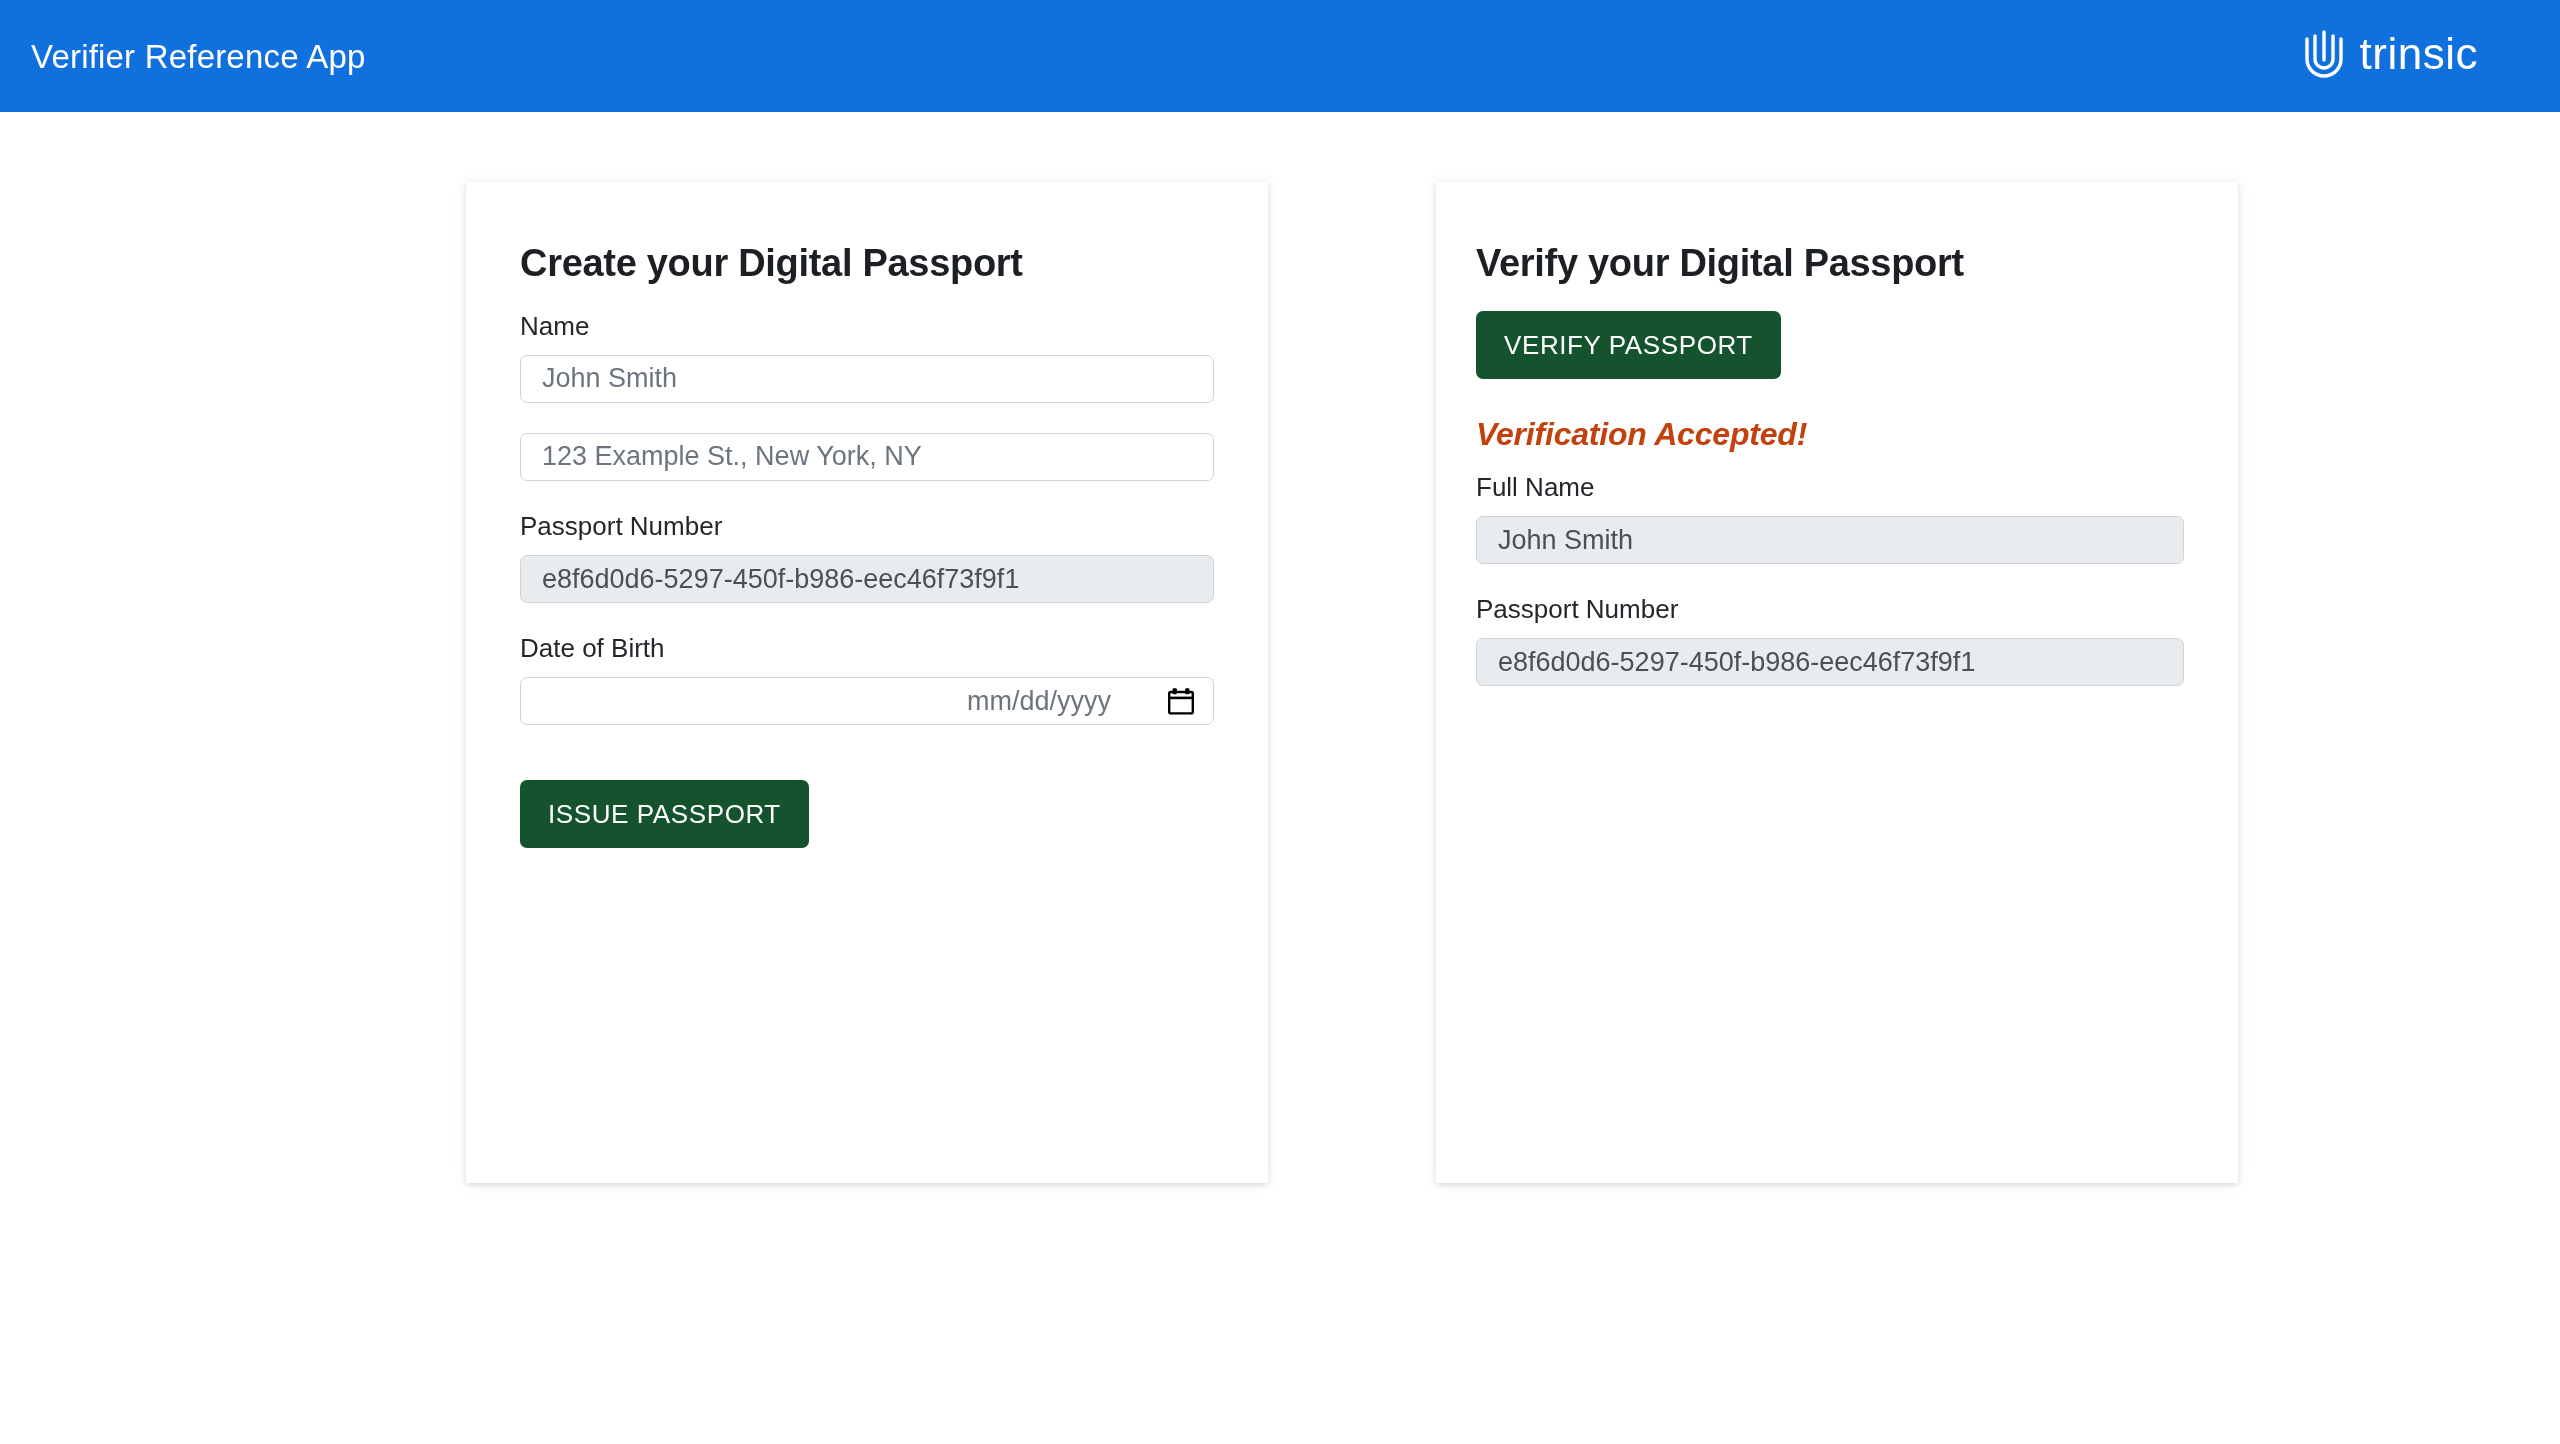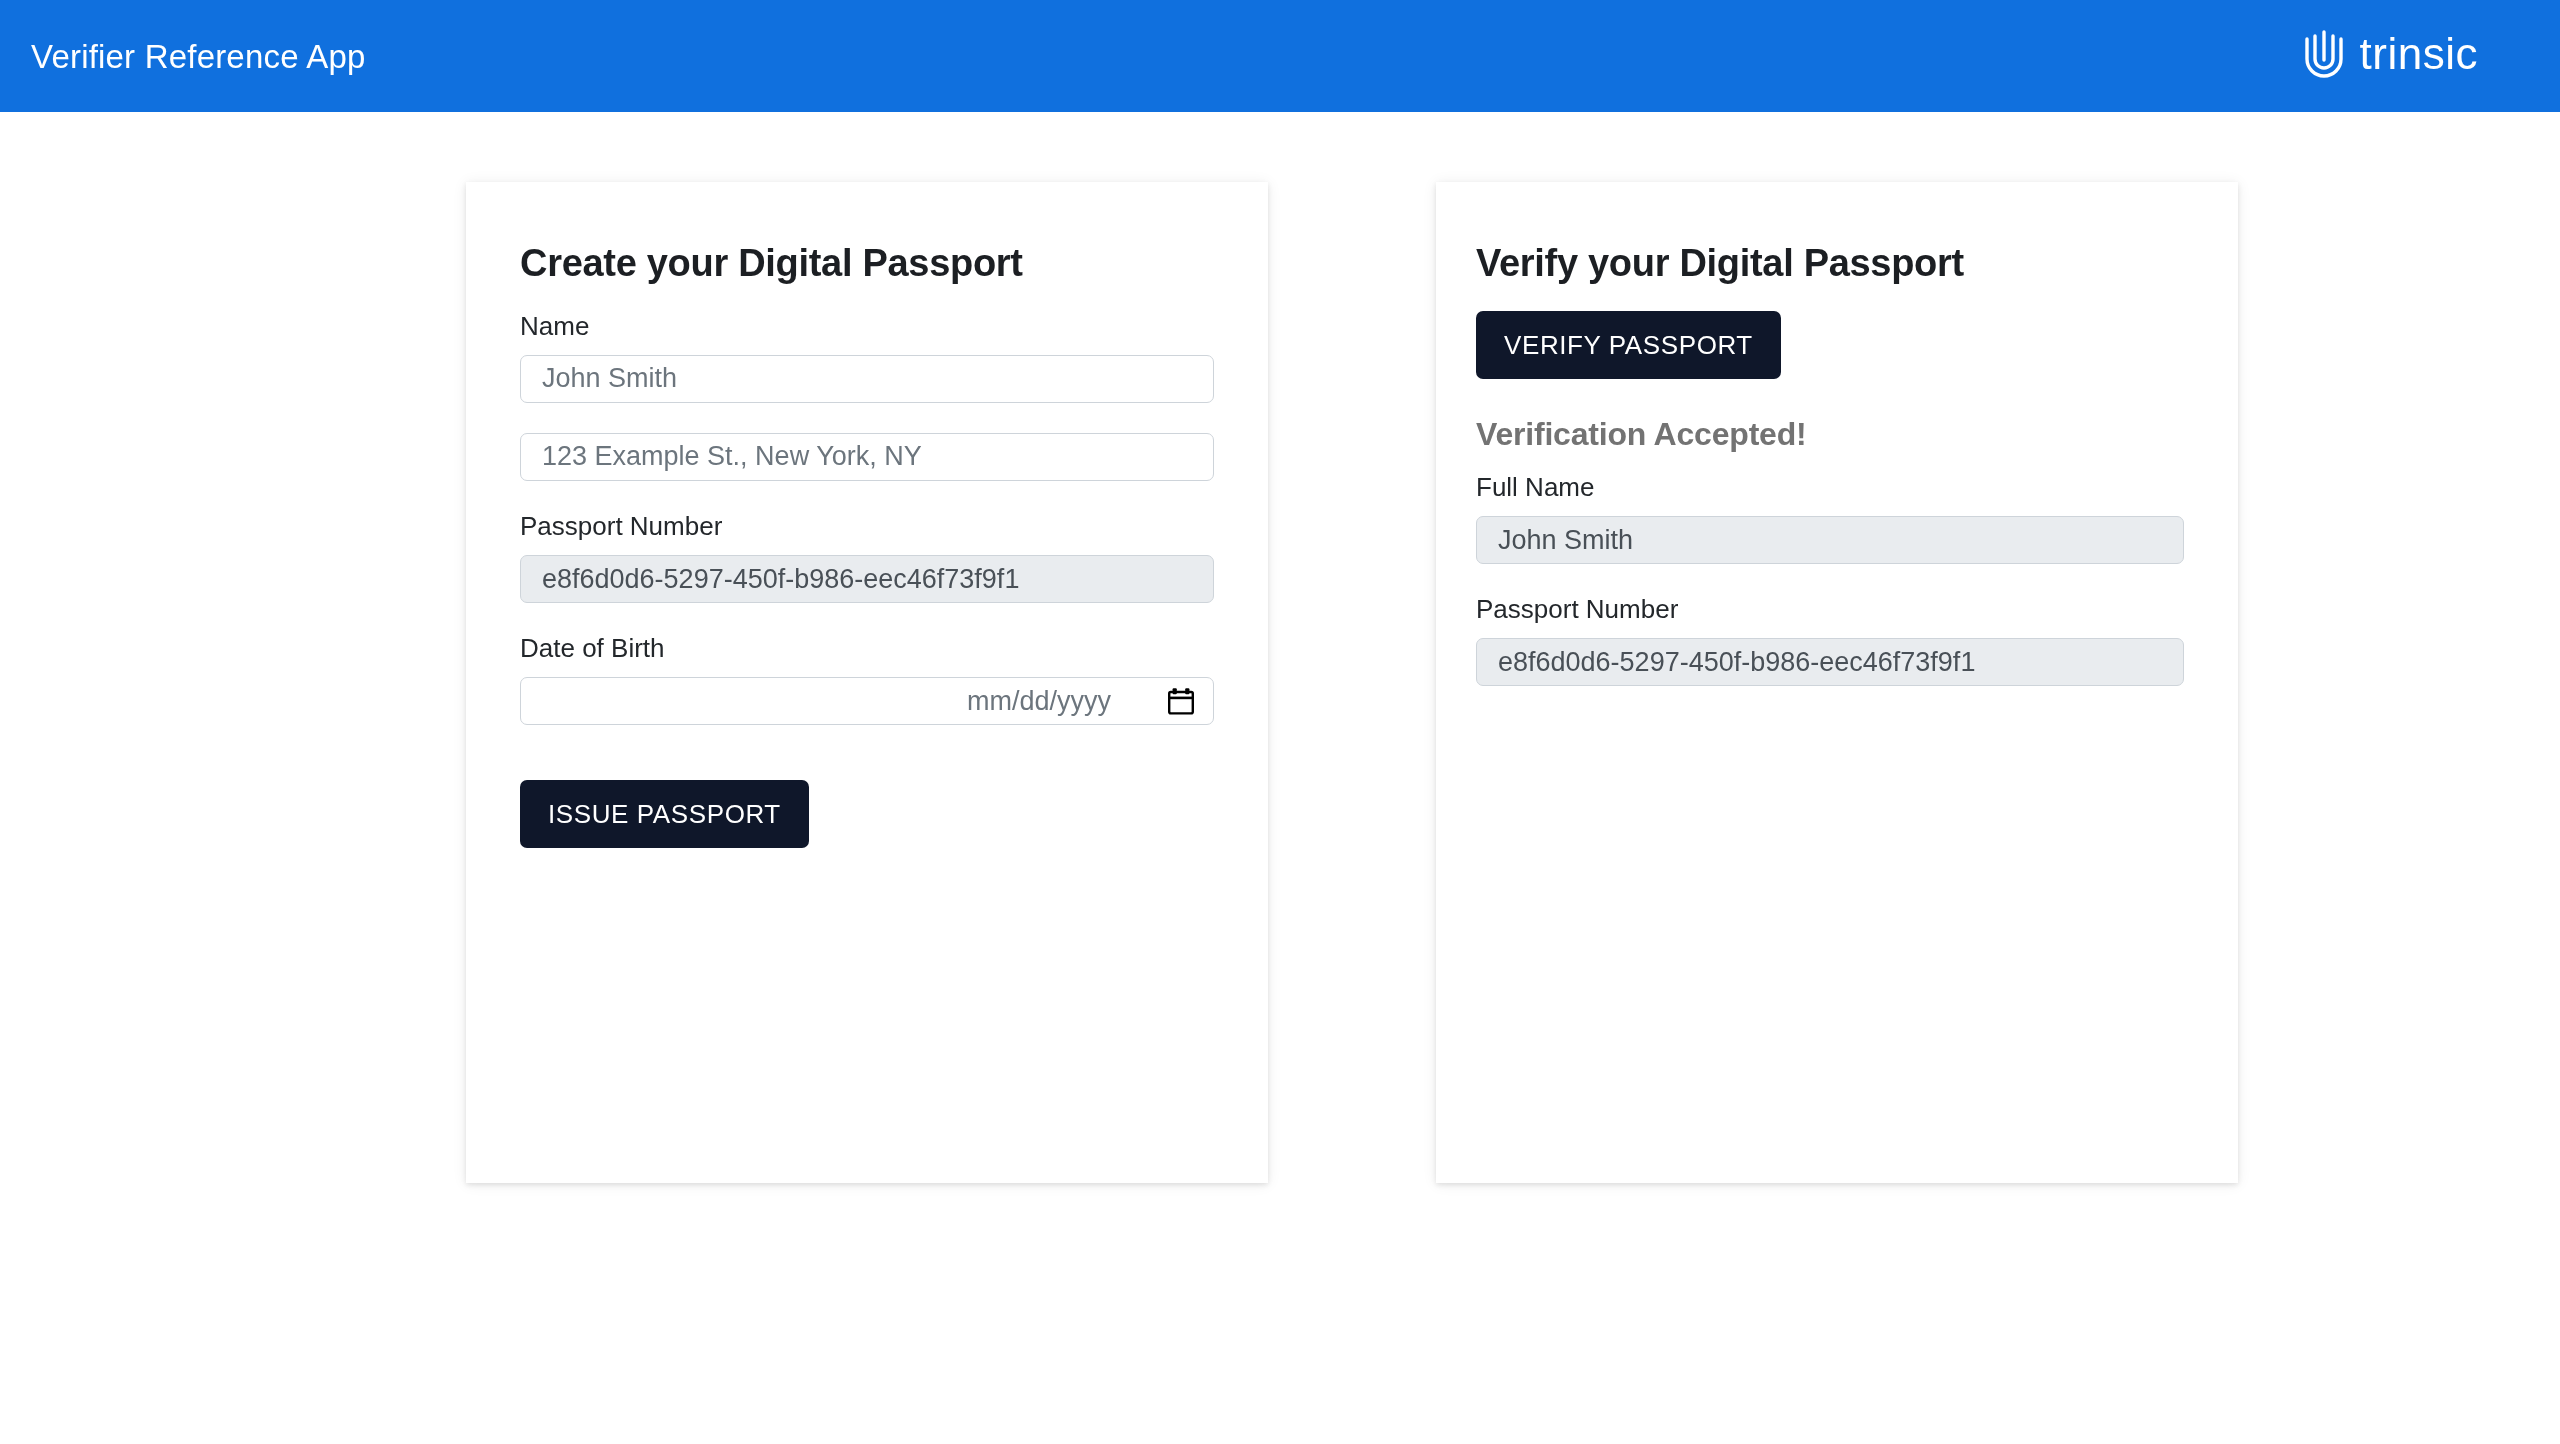--- a/index.html
+++ b/index.html
@@ -111,42 +111,43 @@
     width: 26px;
     height: 28px;
     pointer-events: auto;
   }
 
   
   .btn {
     display: inline-flex;
     align-items: center;
     justify-content: center;
-    background: #0f172a;
+    background: #14532d;
     color: #ffffff;
     border: none;
     border-radius: 7px;
     font-family: "Liberation Sans", sans-serif;
     font-size: 26px;
     font-weight: 400;
     letter-spacing: 0.6px;
     cursor: pointer;
     padding: 0 28px;
     height: 68px;
     line-height: 1;
   }
   .btn-verify { margin-bottom: 36px; }
 
   .result-title {
     font-size: 32px;
     font-weight: 700;
-    color: #737373;
+    color: #c2410c;
     letter-spacing: -0.2px;
     line-height: 1.2;
     margin-bottom: 19px;
+    font-style: italic;
   }
 </style>
 </head>
 <body>
 
 <div class="appbar">
   <div class="appbar-title">Verifier Reference App</div>
 
   <div class="brand">
     <span class="brand-mark">

